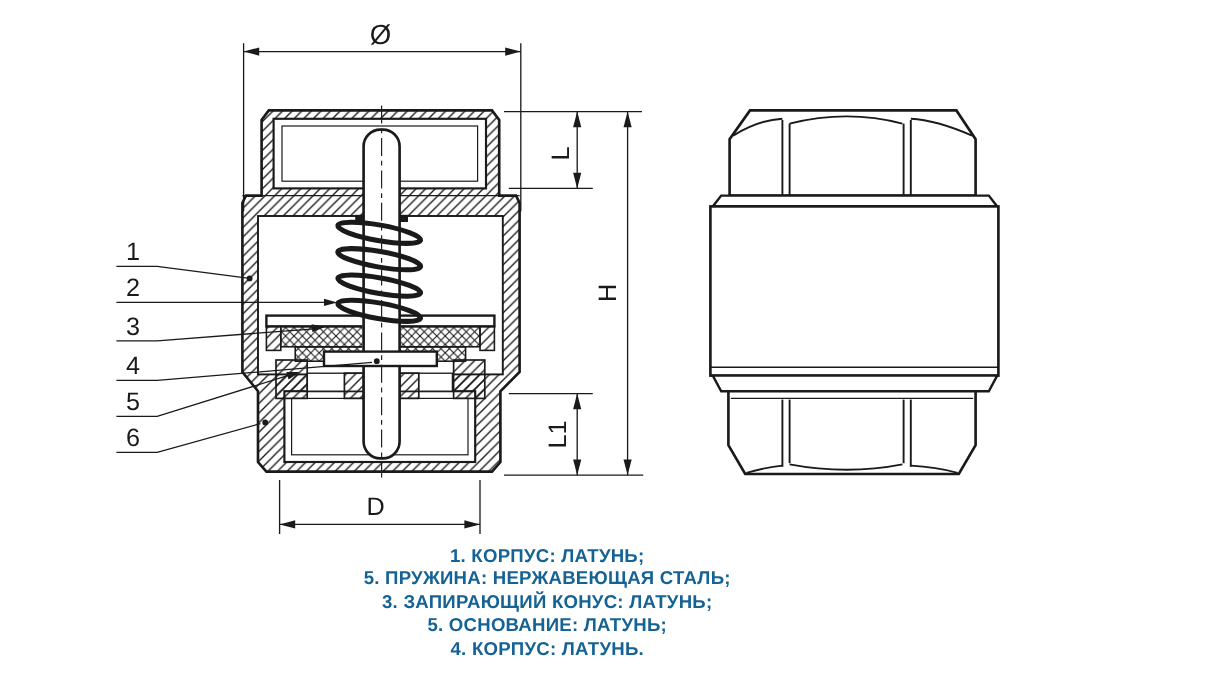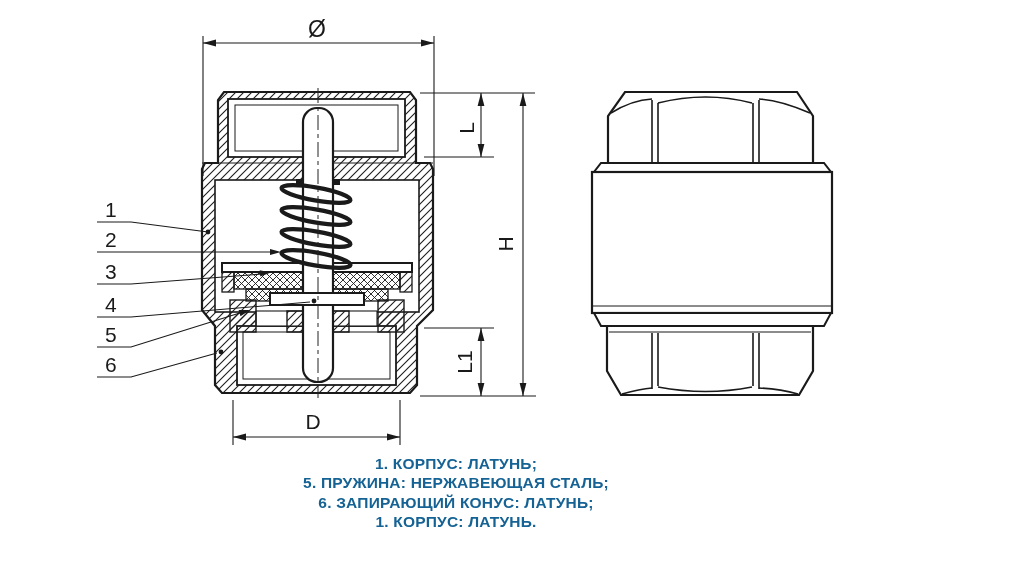--- a/index.html
+++ b/index.html
@@ -195,17 +195,18 @@
       <text class="callout-num" x="105" y="372" stroke="none" fill="#1a1a1a">6</text>
       <path d="M97,377 L131,377 L217,353"></path>
       <circle cx="221" cy="352" r="2.4" fill="#1a1a1a" stroke="none"></circle>
     </g>
   </g>
 </svg>
 
   <div class="legend">
     <div>1. КОРПУС: ЛАТУНЬ;</div>
     <div>5. ПРУЖИНА: НЕРЖАВЕЮЩАЯ СТАЛЬ;</div>
-    <div>6. ЗАПИРАЮЩИЙ КОНУС: ЛАТУНЬ;</div>
-    <div>1. КОРПУС: ЛАТУНЬ.</div>
+    <div>3. ЗАПИРАЮЩИЙ КОНУС: ЛАТУНЬ;</div>
+    <div>5. ОСНОВАНИЕ: ЛАТУНЬ;</div>
+    <div>4. КОРПУС: ЛАТУНЬ.</div>
   </div>
 
 </div>
 
 </body></html>

